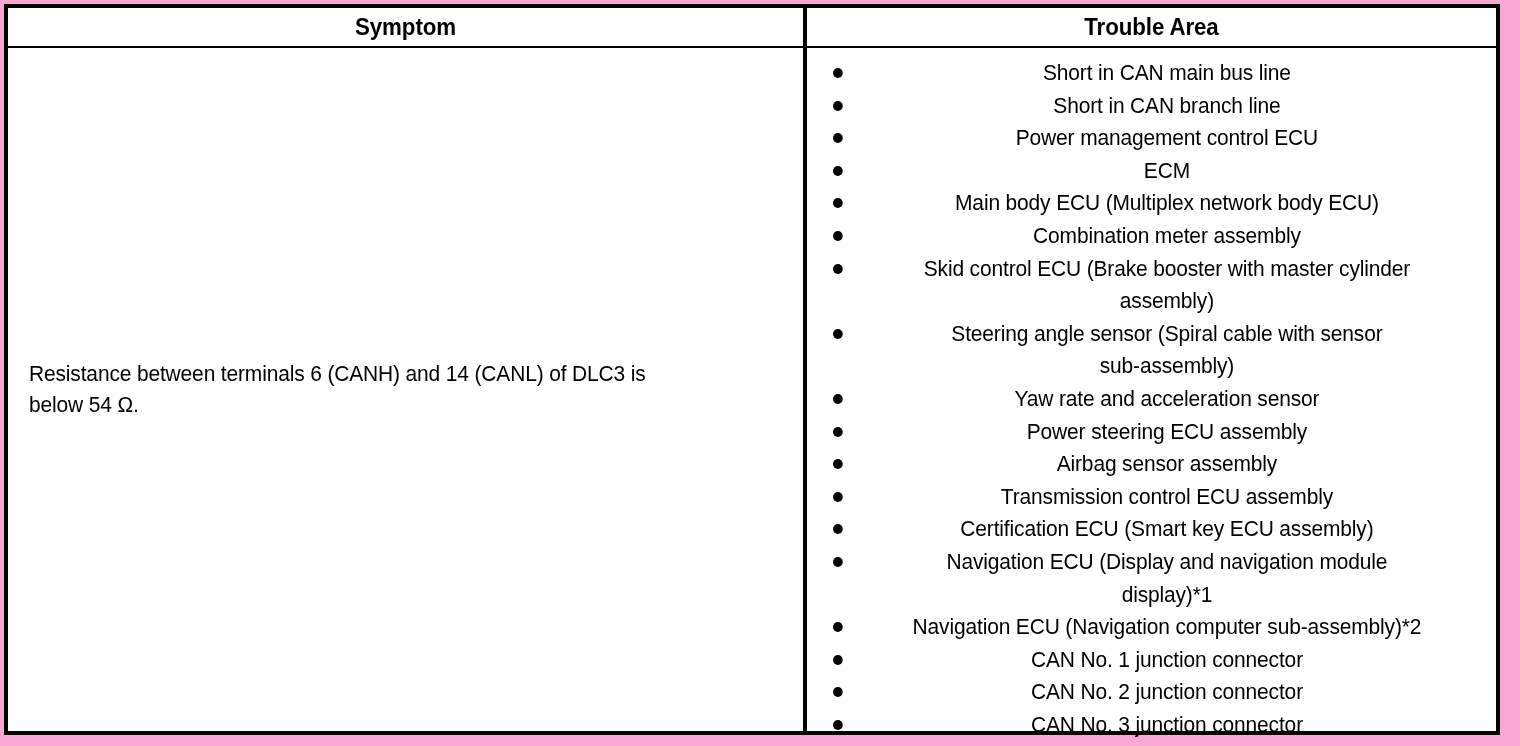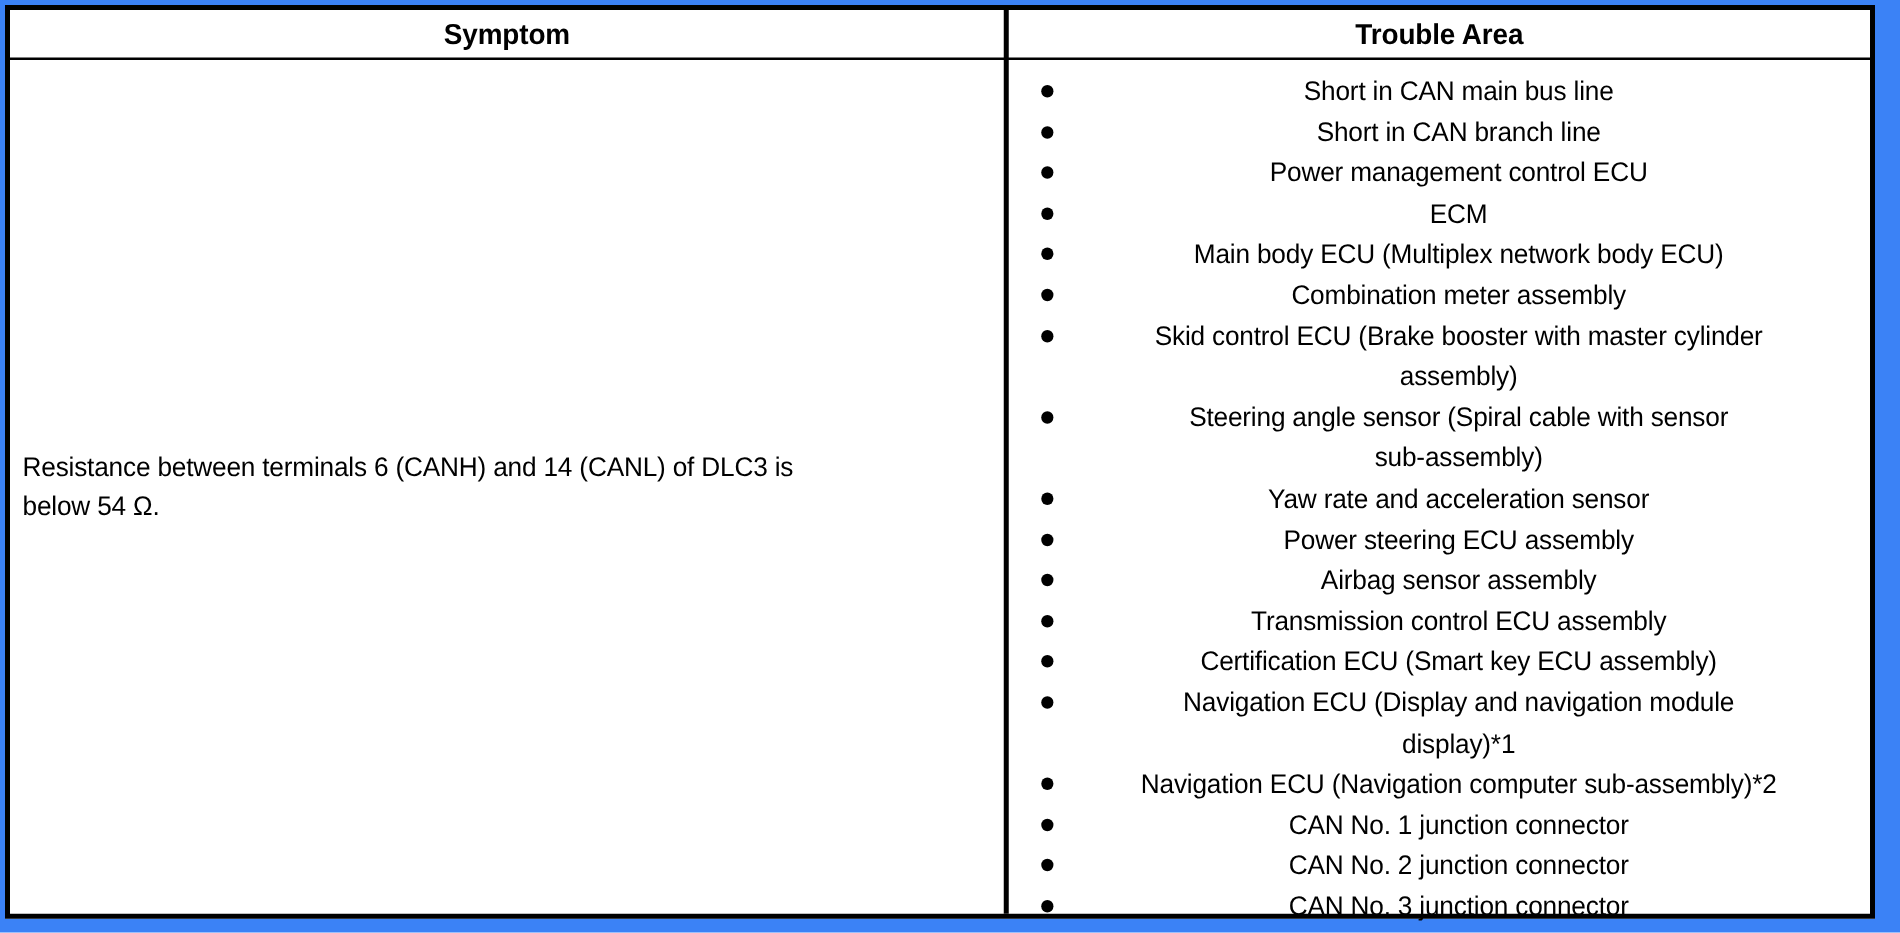--- a/index.html
+++ b/index.html
@@ -14,21 +14,21 @@
     color: #000000;
     overflow: hidden;
   }
 
   .sheet {
     position: absolute;
     left: 0;
     top: 0;
     width: 1520px;
     height: 746px;
-    background: #3b82f6;
+    background: #f9a8d4;
   }
 
   
   .table-frame {
     position: absolute;
     left: 4px;
     top: 4px;
     width: 1496px;   
     height: 731px;   
     box-sizing: border-box;
@@ -75,21 +75,21 @@
   .body-row {
     position: absolute;
     left: 0;
     top: 40px;
     right: 0;
     bottom: 0;
   }
 
   .cell-symptom {
     position: absolute;
-    left: 0;
+    left: 11px;
     top: 0;
     width: 719px;
     height: 100%;
     display: flex;
     align-items: center;
     box-sizing: border-box;
     padding: 0 16px 0 10px;
   }
   .symptom-text {
     font-size: 21.5px;

